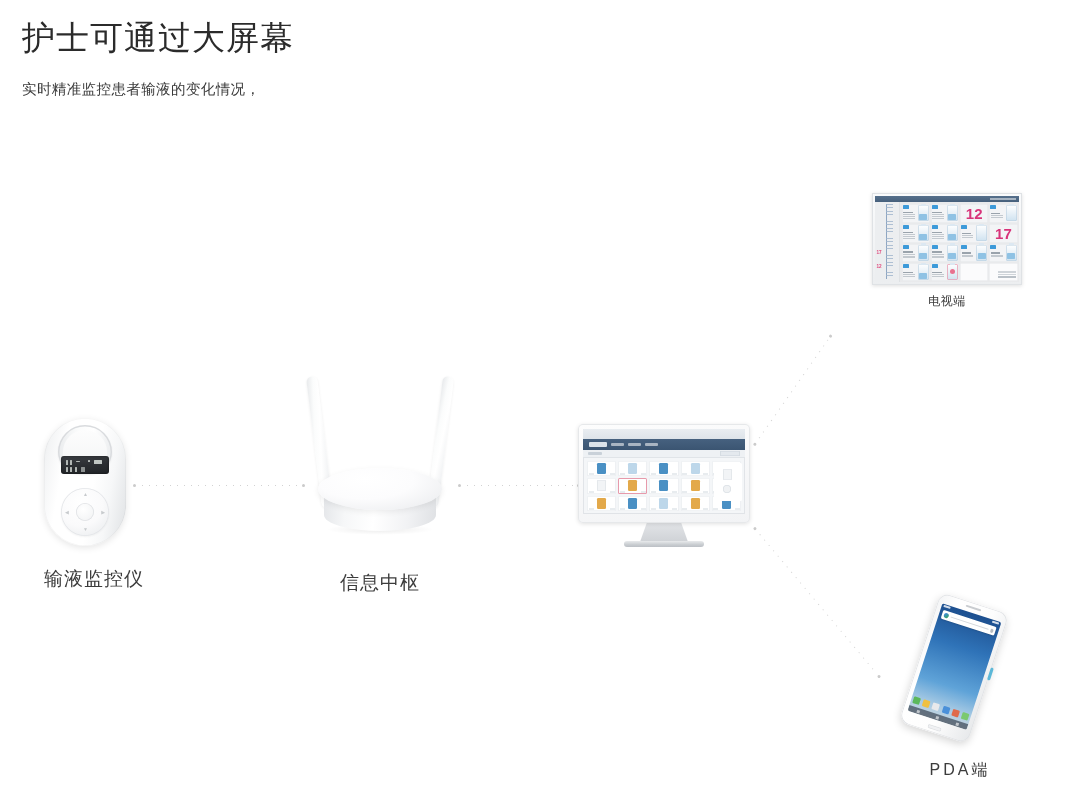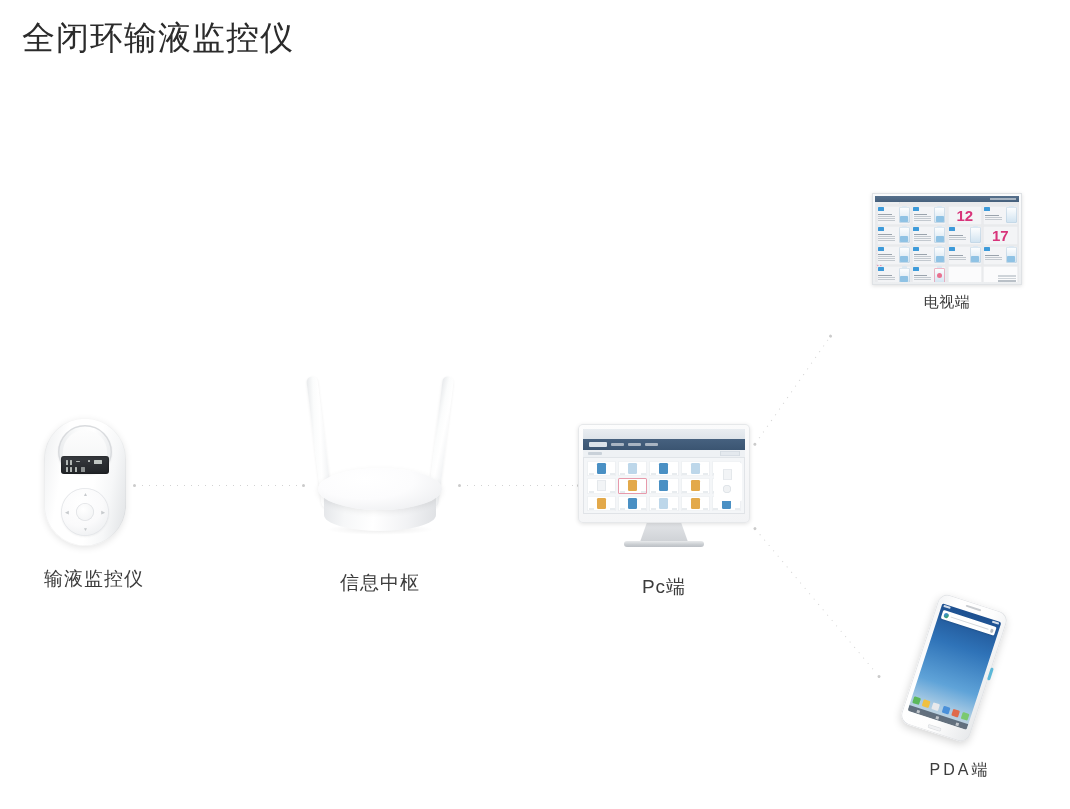--- a/index.html
+++ b/index.html
@@ -44,21 +44,21 @@
 
   .node { position: absolute; }
   .node-label {
     position: absolute;
     width: 100%;
     text-align: center;
     color: #3c3c3c;
     white-space: nowrap;
   }
   .label-lg { font-size: 19px; letter-spacing: 1px; }
-  .label-sm { font-size: 15px; letter-spacing: 0.5px; }
+  .label-sm { font-size: 12px; letter-spacing: 0.5px; }
   .label-pda { font-size: 16px; letter-spacing: 3px; }
 
   
   .conn { position: absolute; transform-origin: 0 50%; height: 3px; }
   .conn .dots {
     position: absolute; left: 6px; right: 6px; top: 1px; height: 1px;
     background-image: radial-gradient(circle, #d2d2d2 0 0.9px, transparent 1.1px);
     background-size: 7px 2px;
     background-repeat: repeat-x;
     background-position: 0 center;
@@ -224,21 +224,21 @@
   }
   .tv-screen {
     position:relative; width:100%; height:100%; background:#e9eaec; overflow:hidden;
   }
   .tv-header {
     position:absolute; left:0; top:0; right:0; height:6px;
     background: linear-gradient(180deg,#56708c 0%, #46607c 100%);
     display:flex; align-items:center; justify-content:flex-end; padding-right:3px;
   }
   .tv-header i { display:block; width:26px; height:2px; background:rgba(255,255,255,0.5); }
-  .tv-body { position:absolute; left:0; top:6px; right:0; bottom:0; display:flex;flex-direction:column; }
+  .tv-body { position:absolute; left:0; top:6px; right:0; bottom:0; display:flex; }
   .tv-sidebar {
     width:25px; background:#eceef0; border-right:0.7px solid #dfe2e5;
     position:relative; padding-top:2px;
   }
   .tv-ruler {
     position:absolute; left:11px; top:2px; bottom:3px; width:7px;
     background:
       repeating-linear-gradient(180deg, #9fb4cc 0 0.8px, transparent 0.8px 3.4px);
     opacity:.8;
   }
@@ -341,23 +341,24 @@
     background:#f0f1f3; box-shadow: inset 0 0 0 0.7px #dcdee1;
   }
   .pda-sidebtn {
     position:absolute; right:-1.5px; top:56px; width:3px; height:13px;
     border-radius:1.5px; background:#5cb8d8;
   }
 </style>
 </head>
 <body>
 
-<div class="page-title">全闭环输液监控仪</div>
+<div class="page-title">护士可通过大屏幕</div>
 
 <div class="desc-lines">
+  <div class="desc-line">实时精准监控患者输液的变化情况，</div>
 </div>
 
 <div class="stage">
 
   <div class="conn" style="left:133px; top:484px; width:172px;">
     <span class="cap start"></span>
     <span class="dots"></span>
     <span class="cap end"></span>
   </div>
 
@@ -541,21 +542,20 @@
                 </span>
               </div>
           </div>
           <div class="pc-card empty" style="position:absolute; right:3px; top:34px; width:28px; height:38px; box-shadow:none;">
             <div class="pc-knob" style="position:absolute; left:9px; top:22px;"></div>
             <i class="pc-tile wht" style="position:absolute; left:9px; top:6px;"></i>
           </div>
         </div>
       </div>
     </div>
-    <div class="node-label label-lg" style="top:150px;">Pc端</div>
   </div>
 
   <div class="node tv-dev">
     <div class="tv-frame">
       <div class="tv-screen">
         <div class="tv-header">
             <i></i>
           </div>
         <div class="tv-body">
 

